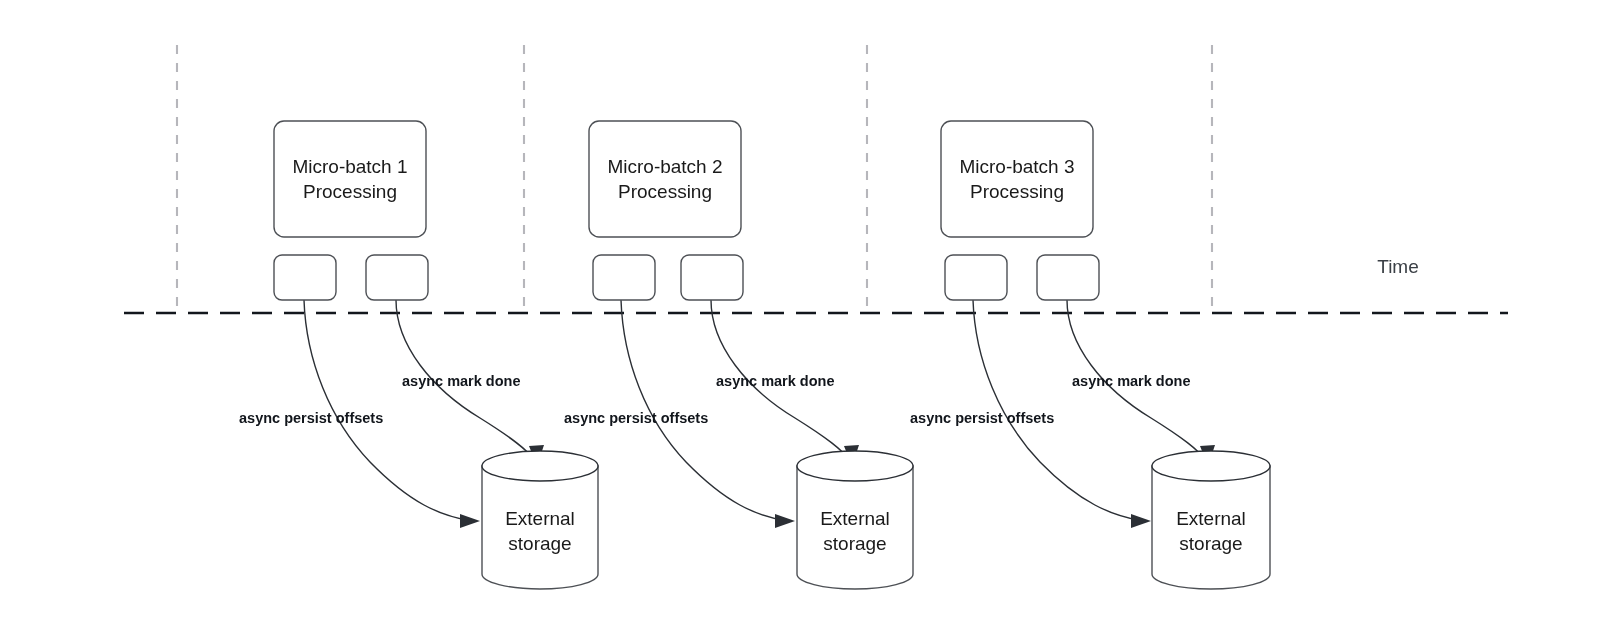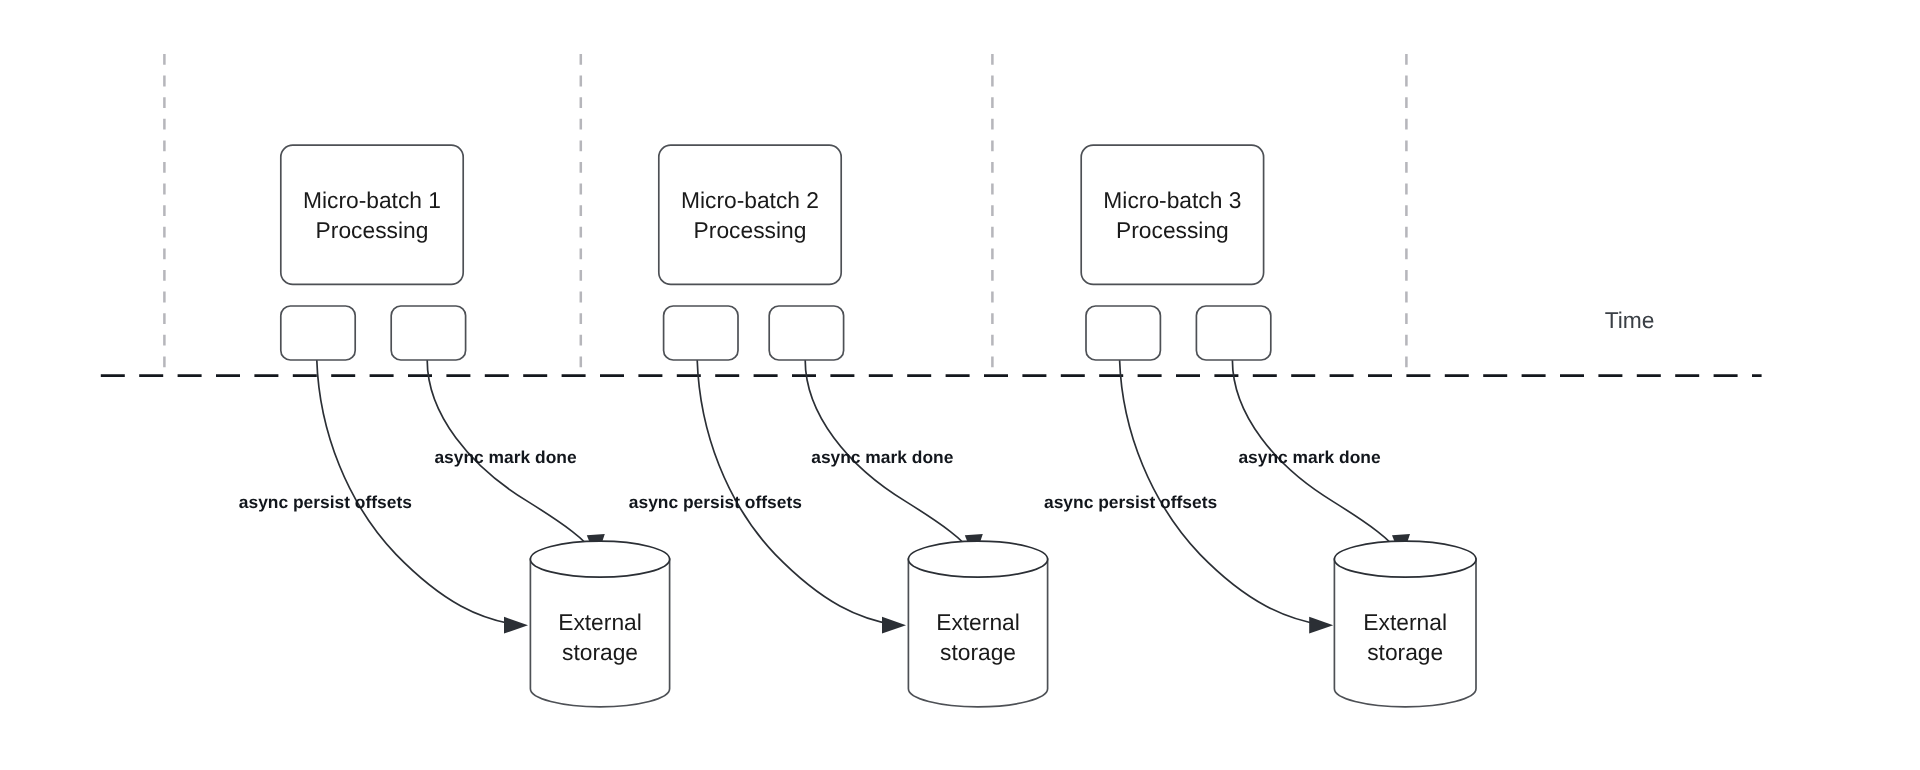--- a/index.html
+++ b/index.html
@@ -9,20 +9,21 @@
   }
   body {
     font-family: "Liberation Sans", sans-serif;
   }
   #canvas {
     position: relative;
     width: 1468px;
     height: 642px;
     background: #ffffff;
     overflow: hidden;
+    margin-left: 40px;
   }
   #diagram-svg {
     position: absolute;
     left: 0;
     top: 0;
     width: 1600px;
     height: 642px;
   }
   .node-text {
     font-family: "Liberation Sans", sans-serif;

